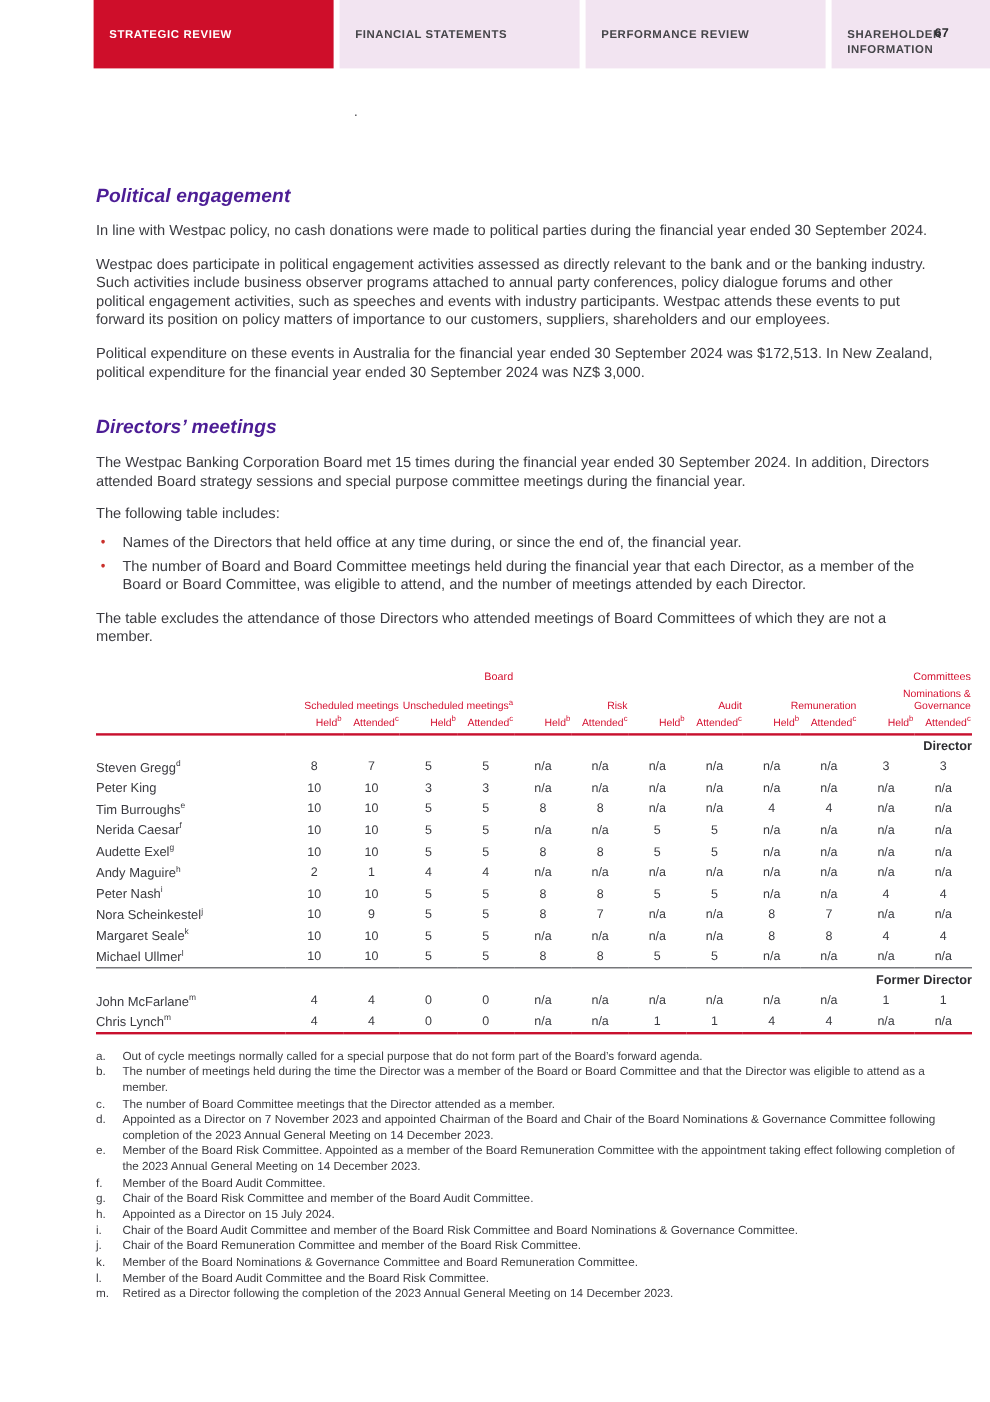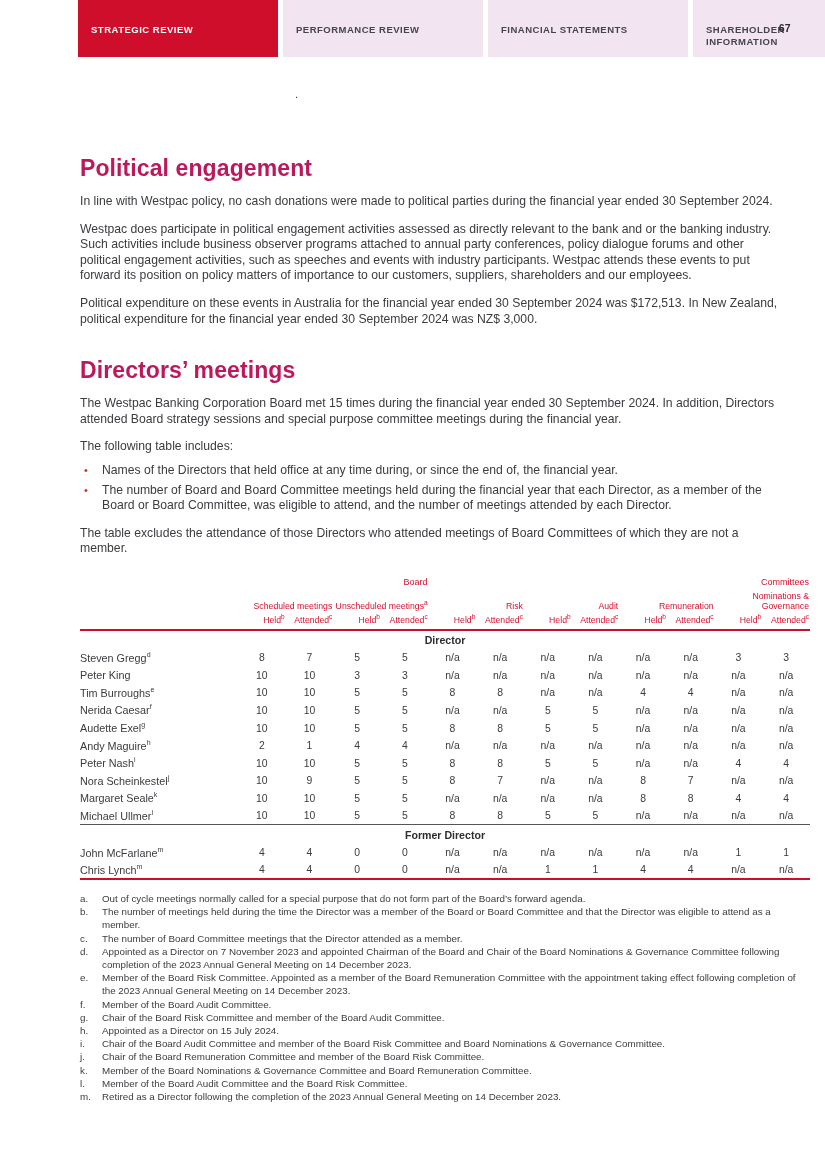--- a/index.html
+++ b/index.html
@@ -20,21 +20,21 @@
   .tab.last { flex:1; }
   .page-num {
     position:absolute; right:34px; bottom:21px;
     font-size:10.5px; font-weight:700; color:#2d2d31; letter-spacing:.3px;
   }
   
   .stray-dot { position:absolute; left:295px; top:88px; font-size:11px; color:#3b3b40; }
   
   .content { padding-left:80px; padding-right:15px; }
   h2.sec {
-    color:#be185d; font-size:23px; font-weight:700; letter-spacing:.1px;
+    color:#4c1d95; font-size:16px; font-weight:700; letter-spacing:.1px;font-style:italic;
   }
   #political-title { margin-top:98px; }
   #directors-title { margin-top:30px; }
   p.body, li.bullet {
     font-size:12.2px; line-height:15.6px; color:#3b3b40; width:700px;
   }
   p.body { margin-top:12px; }
   ul.bullets { list-style:none; margin-top:8px; }
   li.bullet { display:flex; margin-top:4px; }
   .bullet-dot {
@@ -54,39 +54,39 @@
   }
   tr.top-group th { font-size:9px; padding-bottom:4px; }
   tr.col-group th { font-size:8.7px; line-height:1.15; padding-bottom:4px; }
   tr.sub-head th { font-size:8.7px; padding-bottom:4px; }
   thead { border-bottom:2px solid #c8102e; }
   tbody td {
     font-size:10.4px; color:#3b3b40; height:17.6px; text-align:center; vertical-align:middle;
   }
   tbody td.name { text-align:left; font-size:10.8px; }
   tr.section-label td {
-    text-align:center; font-weight:700; font-size:10.6px; color:#2e2e32; height:19px;
+    text-align:right; font-weight:700; font-size:10.6px; color:#2e2e32; height:19px;
   }
   tbody.former { border-top:1.5px solid #55565a; }
   tbody.former tr:last-child { border-bottom:2px solid #c8102e; }
   sup { font-size:7px; line-height:0; }
   thead sup { font-size:6.5px; }
   
   ol.footnotes { list-style:none; margin:12px 0 0 80px; width:730px; }
   ol.footnotes li { display:flex; font-size:9.8px; line-height:13.2px; color:#3b3b40; }
   .fn-key { flex:0 0 22px; }
   .fn-text { flex:1; }
 </style>
 </head>
 <body>
 
 <div class="tabbar">
   <div class="tab active">STRATEGIC REVIEW</div>
+  <div class="tab">FINANCIAL STATEMENTS</div>
   <div class="tab">PERFORMANCE REVIEW</div>
-  <div class="tab">FINANCIAL STATEMENTS</div>
   <div class="tab last">
     <span>SHAREHOLDER INFORMATION</span>
     <span class="page-num">67</span>
   </div>
 </div>
 
 <span class="stray-dot">.</span>
 
 <div class="content">
 

